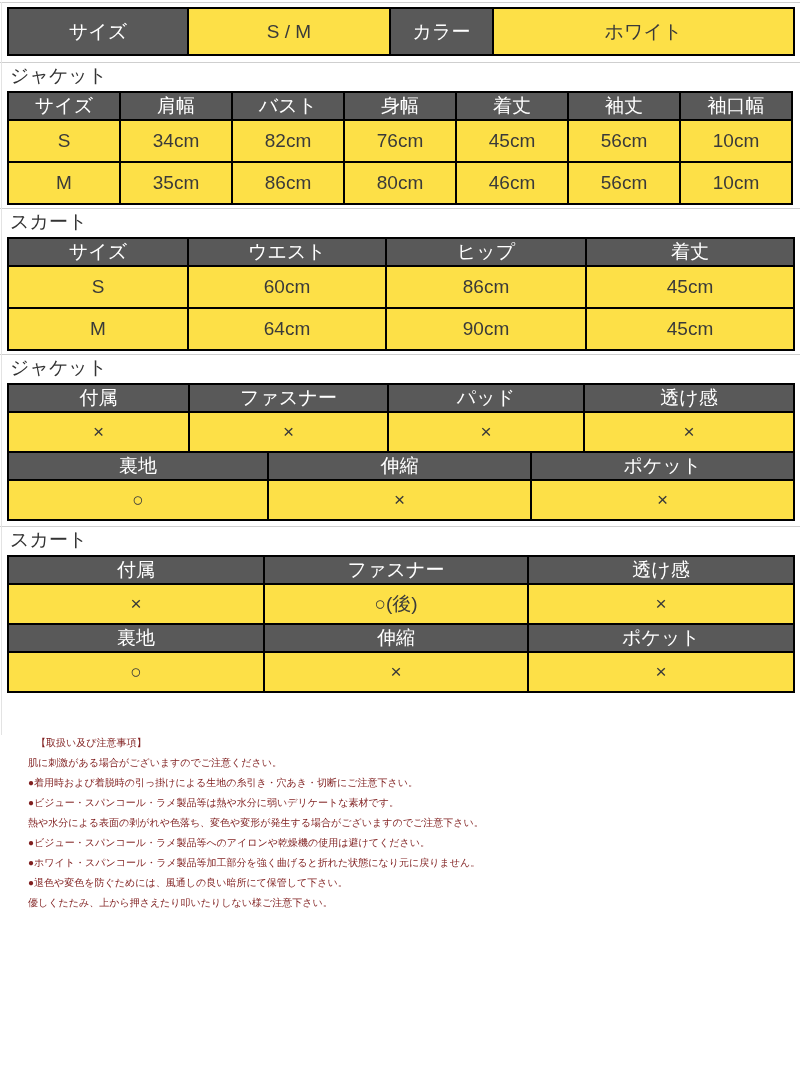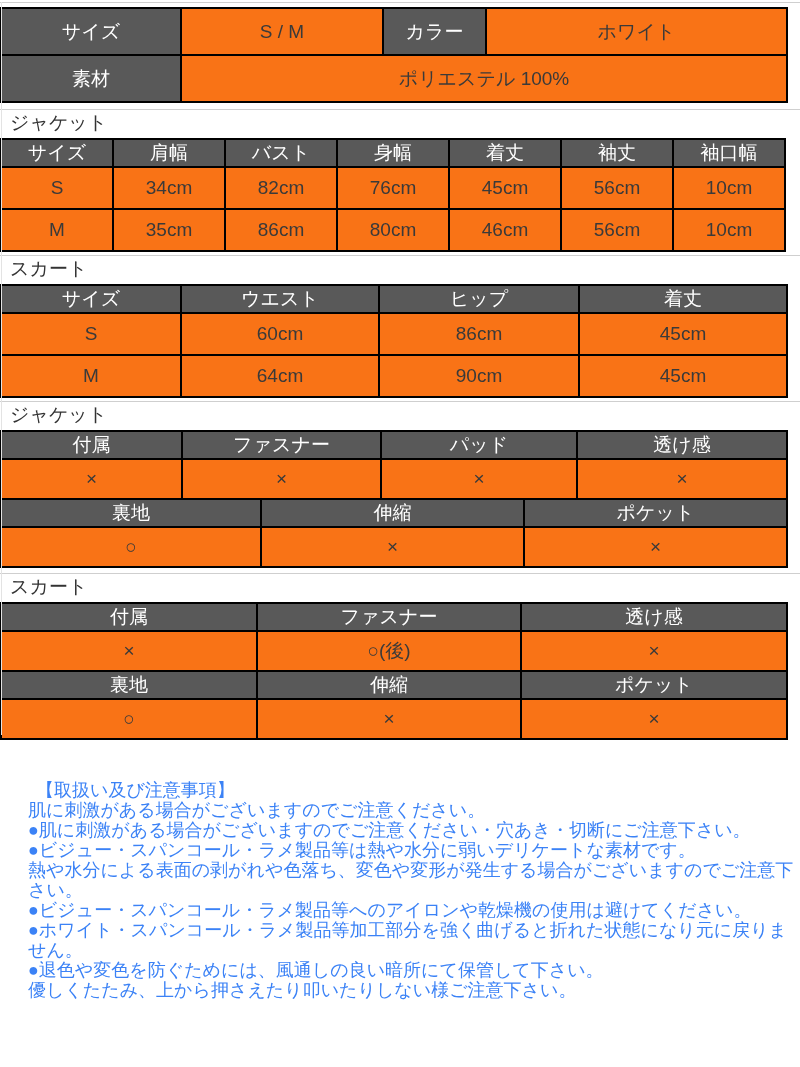--- a/index.html
+++ b/index.html
@@ -6,43 +6,43 @@
   body{
     width:800px;height:1067px;background:#ffffff;position:relative;
     font-family:"Liberation Sans","DejaVu Sans",sans-serif;
     color:#333;overflow:hidden;
   }
   .rule{height:1px;background:#cfcfcf;width:100%;}
   .rule-top{margin-top:2px;}
   .edge-line{position:absolute;left:1px;top:2px;width:1px;height:733px;background:#e3e3e3;}
   table{
     border-collapse:collapse;table-layout:fixed;
-    margin-left:0;width:786px;
+    margin-left:7px;width:786px;
   }
   th,td{
     border:2px solid #000;text-align:center;vertical-align:middle;
     font-size:19px;padding:0;overflow:hidden;white-space:nowrap;
   }
   th{background:#595959;color:#ffffff;font-weight:normal;}
-  td{color:#3a3a3a;background:#f97316;text-align:center;}
+  td{color:#3a3a3a;background:#fde047;text-align:center;}
   .info-table{margin-top:4px;}
   .info-table th,.info-table td{height:45px;}
   .size-table th{height:26px;}
   .size-table td{height:40px;}
   .detail-table th{height:26px;}
   .detail-table td{height:38px;}
   .detail-table.second{margin-top:-2px;}
   .section-rule{margin-top:3px;}
   .section-label{
     font-size:19px;color:#333;line-height:24px;
     padding:1px 0 1px 10px;
   }
   .tbl-gap{margin-top:2px;}
   .notes{
-    margin:40px 0 0 28px;font-size:18px;line-height:20px;color:#3b82f6;
+    margin:40px 0 0 28px;font-size:10px;line-height:20px;color:#7f1d1d;
   }
   .notes .note-title{margin-left:8px;}
 </style>
 </head>
 <body>
 
 <div class="edge-line"></div>
 <div class="rule rule-top"></div>
 
 <table class="info-table">
@@ -51,24 +51,20 @@
       <col style="width:202px">
       <col style="width:103px">
       <col style="width:301px">
     </colgroup>
   <tbody>
     <tr>
       <th>サイズ</th>
       <td>S / M</td>
       <th>カラー</th>
       <td>ホワイト</td>
-    </tr>
-    <tr>
-      <th>素材</th>
-      <td colspan="3">ポリエステル 100%</td>
     </tr>
   </tbody>
 </table>
 
 <div class="rule section-rule" style="margin-top:6px;"></div>
 <div class="section-label">ジャケット</div>
 <table class="size-table tbl-gap">
   <tbody>
     <tr>
       <th>サイズ</th>
@@ -212,20 +208,20 @@
       <td>○</td>
       <td>×</td>
       <td>×</td>
     </tr>
   </tbody>
 </table>
 
 <div class="notes">
   <div class="note-title">【取扱い及び注意事項】</div>
   <div class="note-line">肌に刺激がある場合がございますのでご注意ください。</div>
-  <div class="note-line">●肌に刺激がある場合がございますのでご注意ください・穴あき・切断にご注意下さい。</div>
+  <div class="note-line">●着用時および着脱時の引っ掛けによる生地の糸引き・穴あき・切断にご注意下さい。</div>
   <div class="note-line">●ビジュー・スパンコール・ラメ製品等は熱や水分に弱いデリケートな素材です。</div>
   <div class="note-line">熱や水分による表面の剥がれや色落ち、変色や変形が発生する場合がございますのでご注意下さい。</div>
   <div class="note-line">●ビジュー・スパンコール・ラメ製品等へのアイロンや乾燥機の使用は避けてください。</div>
   <div class="note-line">●ホワイト・スパンコール・ラメ製品等加工部分を強く曲げると折れた状態になり元に戻りません。</div>
   <div class="note-line">●退色や変色を防ぐためには、風通しの良い暗所にて保管して下さい。</div>
   <div class="note-line">優しくたたみ、上から押さえたり叩いたりしない様ご注意下さい。</div>
 </div>
 
 </body></html>

